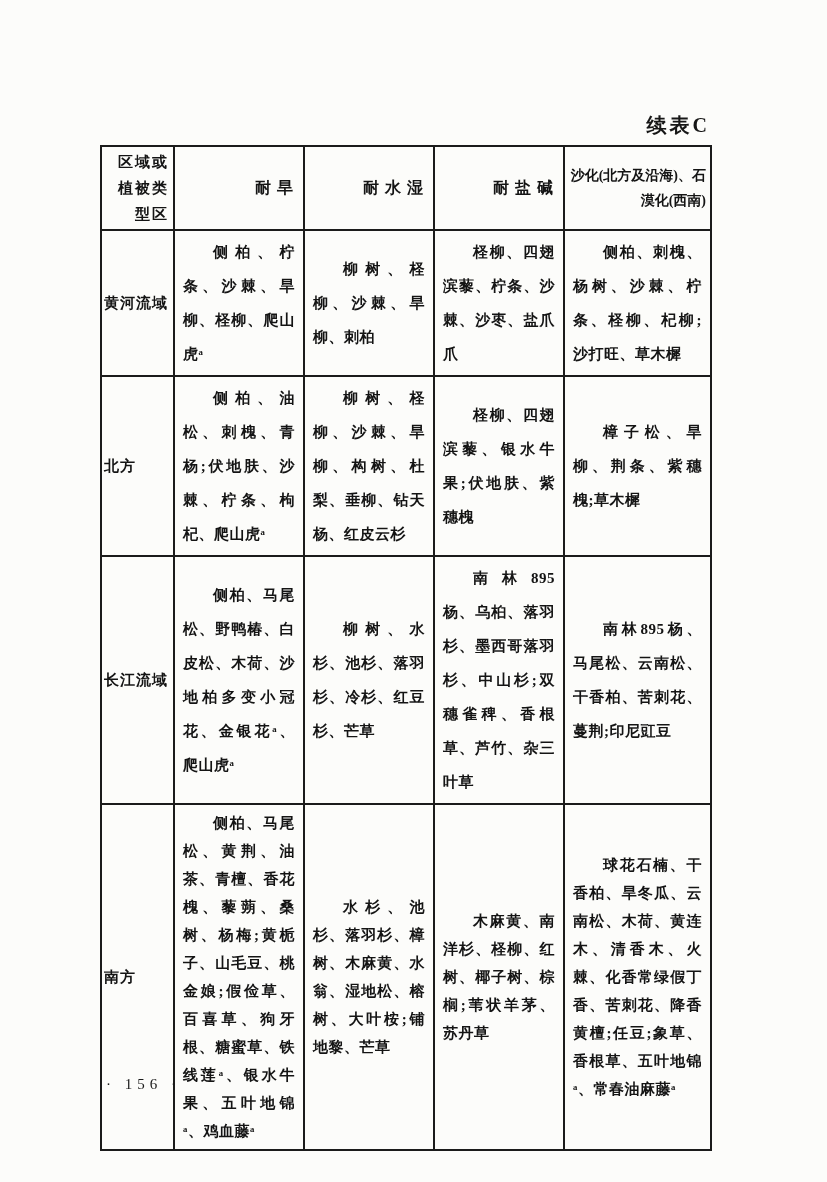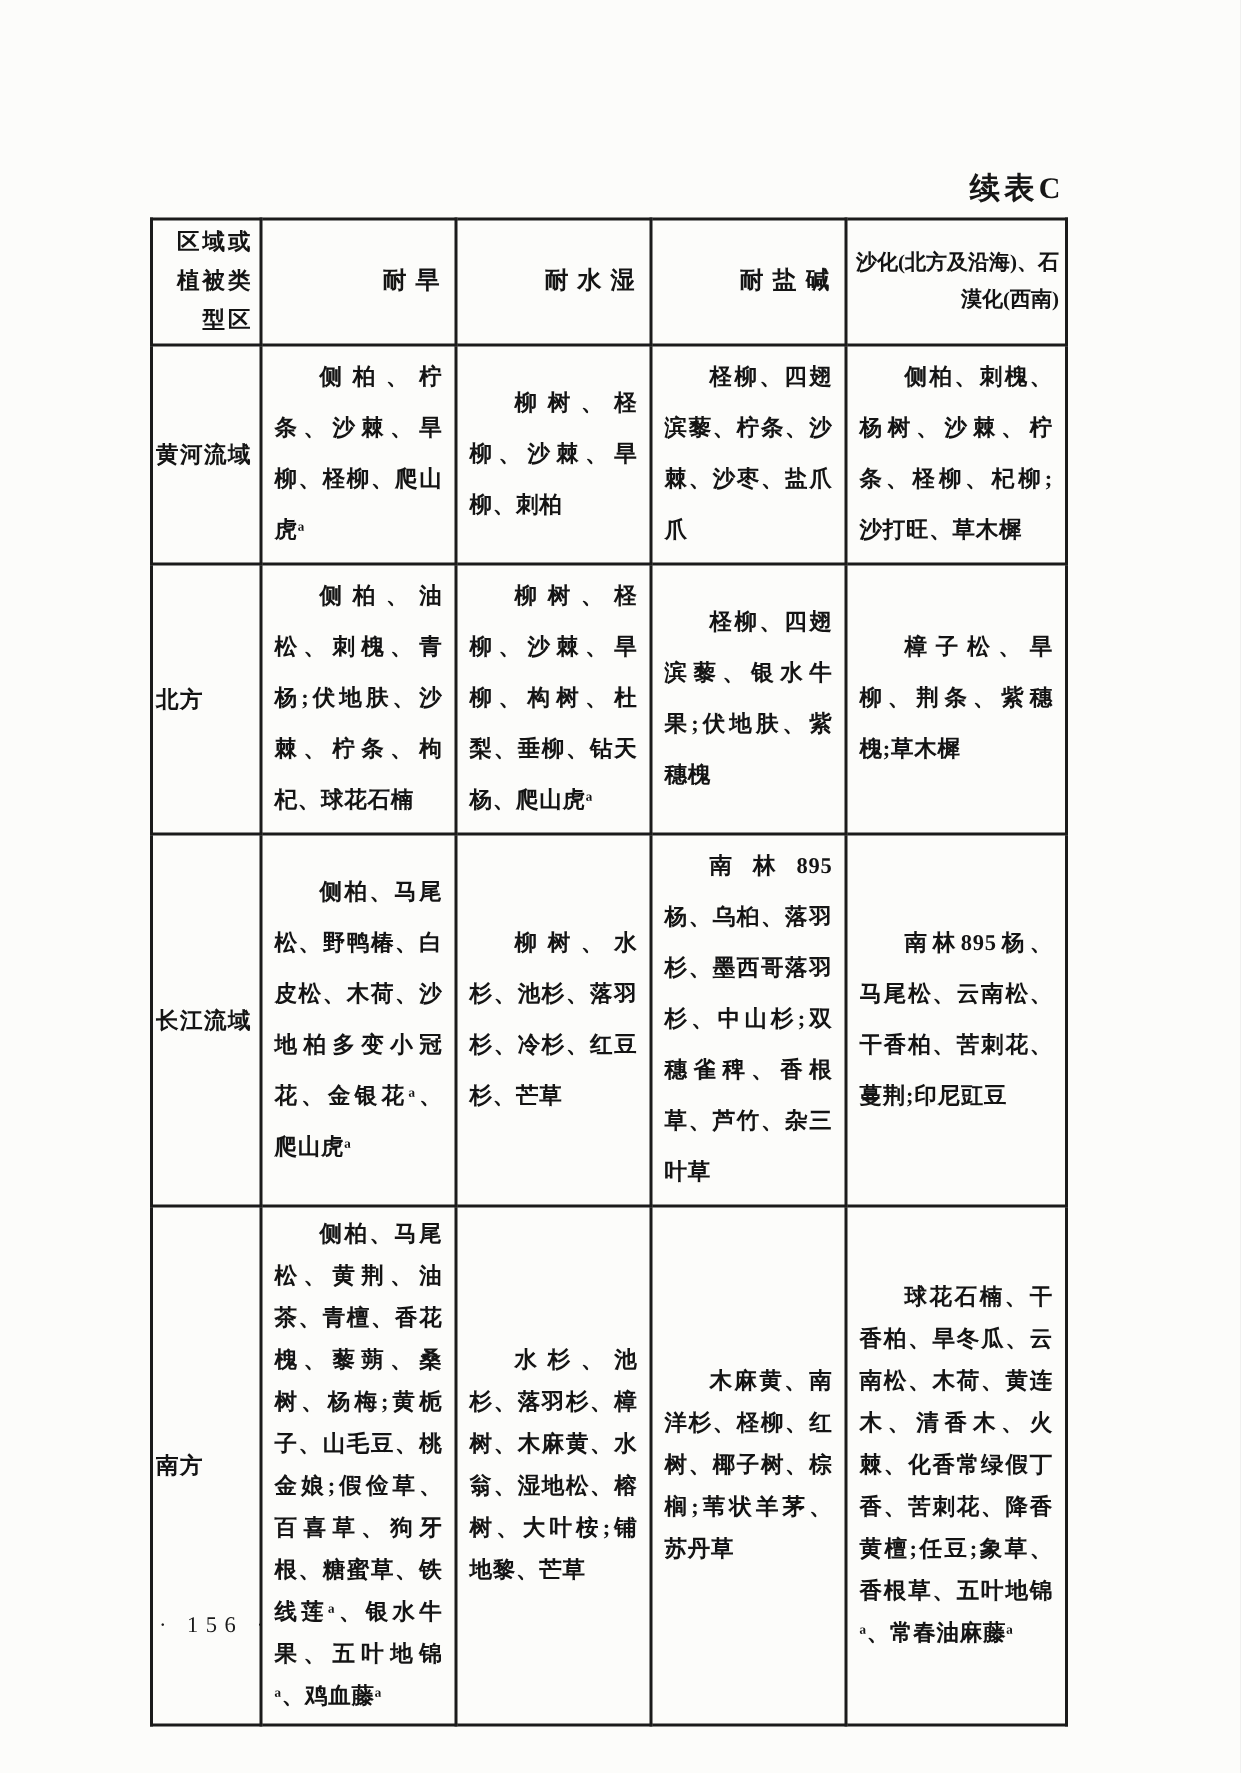--- a/index.html
+++ b/index.html
@@ -119,24 +119,24 @@
         <td class="cell">
             <span class="inner">柽柳、四翅滨藜、柠条、沙棘、沙枣、盐爪爪</span>
           </td>
         <td class="cell">
             <span class="inner">侧柏、刺槐、杨树、沙棘、柠条、柽柳、杞柳;沙打旺、草木樨</span>
           </td>
       </tr>
       <tr style="height:180px">
         <td class="region">北方</td>
         <td class="cell">
-            <span class="inner">侧柏、油松、刺槐、青杨;伏地肤、沙棘、柠条、枸杞、球花石楠</span>
+            <span class="inner">侧柏、油松、刺槐、青杨;伏地肤、沙棘、柠条、枸杞、爬山虎ᵃ</span>
           </td>
         <td class="cell">
-            <span class="inner">柳树、柽柳、沙棘、旱柳、构树、杜梨、垂柳、钻天杨、爬山虎ᵃ</span>
+            <span class="inner">柳树、柽柳、沙棘、旱柳、构树、杜梨、垂柳、钻天杨、红皮云杉</span>
           </td>
         <td class="cell">
             <span class="inner">柽柳、四翅滨藜、银水牛果;伏地肤、紫穗槐</span>
           </td>
         <td class="cell">
             <span class="inner">樟子松、旱柳、荆条、紫穗槐;草木樨</span>
           </td>
       </tr>
       <tr style="height:208px">
         <td class="region">长江流域</td>

